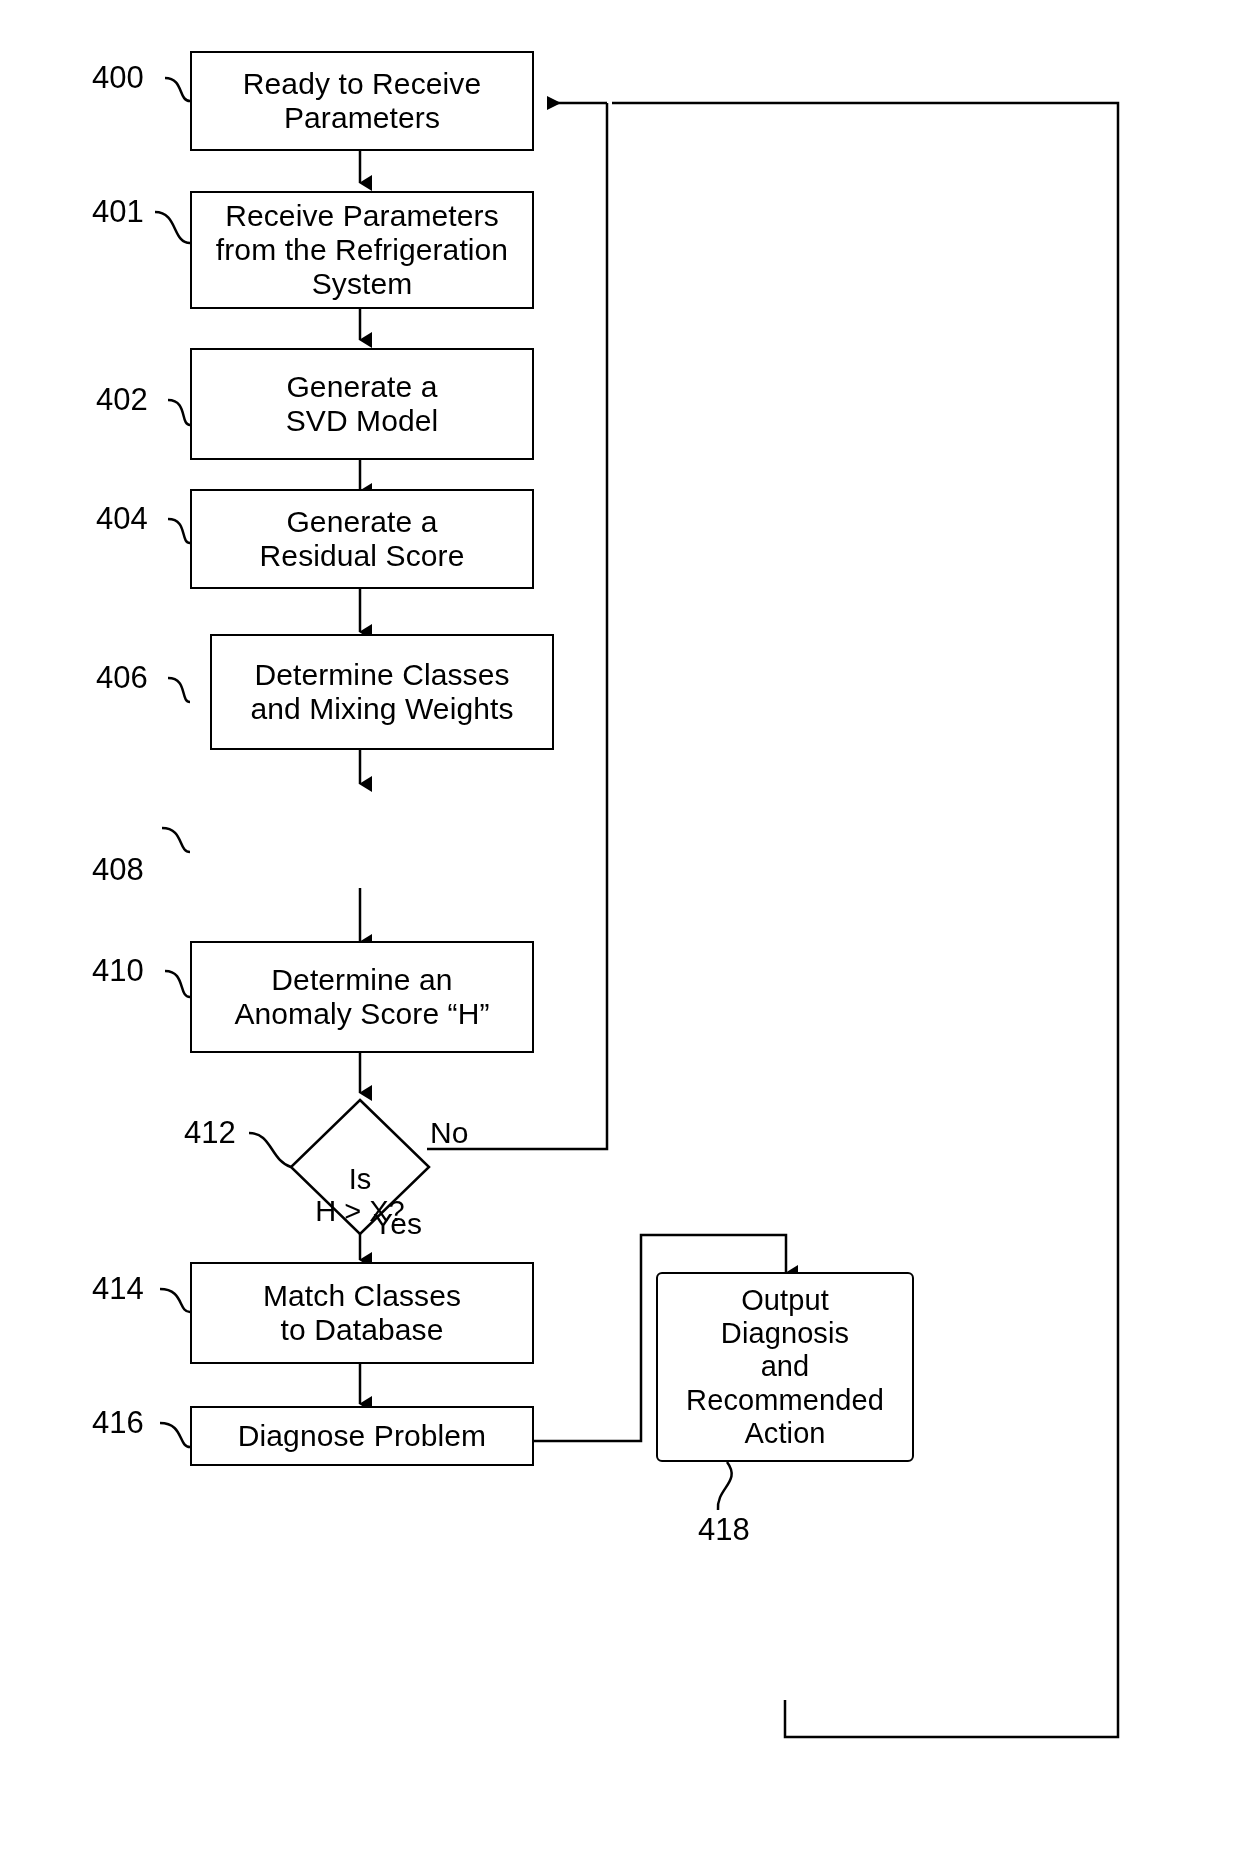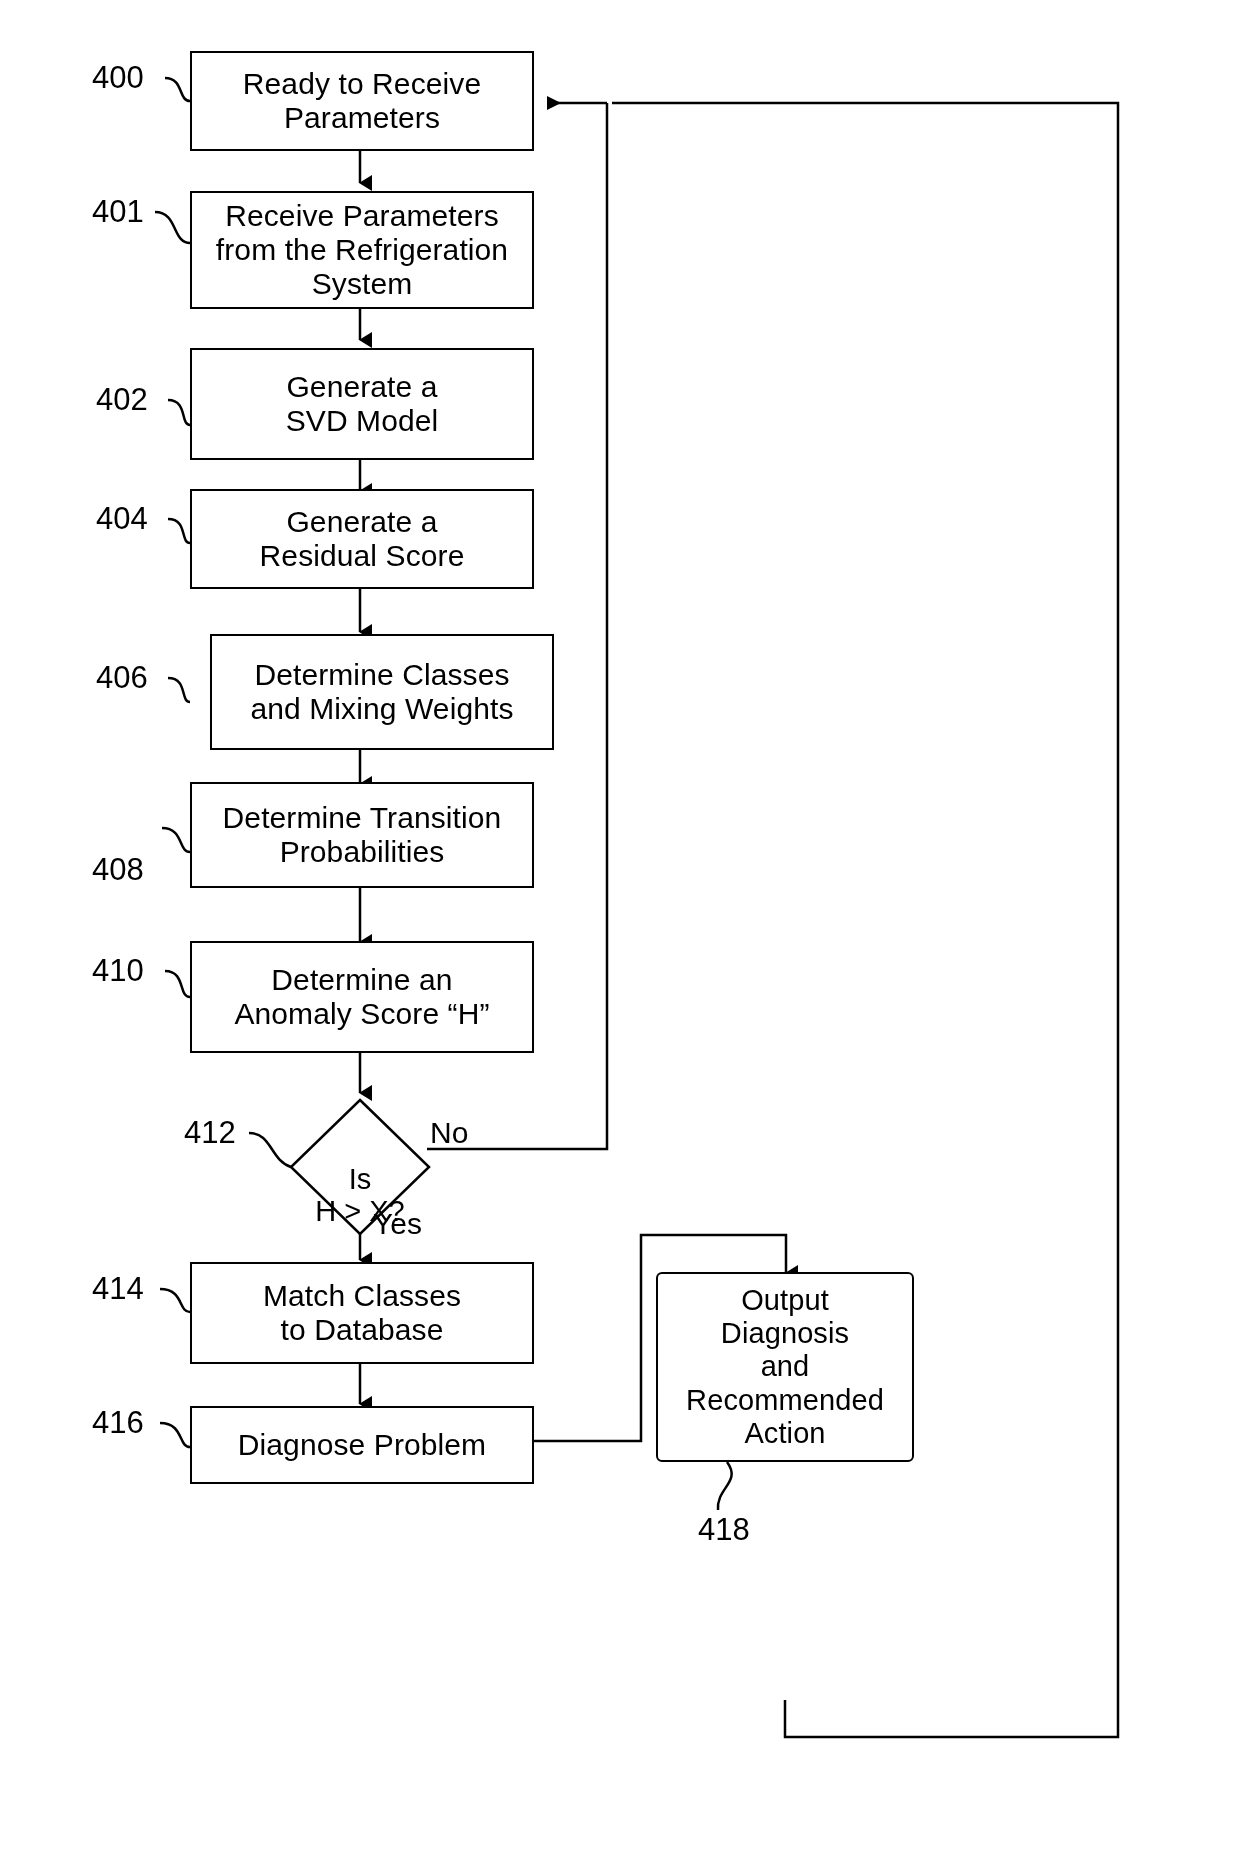--- a/index.html
+++ b/index.html
@@ -139,36 +139,32 @@
   <div class="node" style="left:190px; top:489px; width:344px; height:100px;">
     <span class="lbl">Generate a
 Residual Score</span>
   </div>
 
   <div class="node" style="left:190px; top:634px; width:344px; height:116px;margin-left:20px;">
     <span class="lbl">Determine Classes
 and Mixing Weights</span>
   </div>
 
-  <div class="node" style="left:190px; top:782px; width:344px; height:106px;">
-    <span class="lbl">Determine Transition
-Probabilities</span>
-  </div>
 
   <div class="node" style="left:190px; top:941px; width:344px; height:112px;">
     <span class="lbl">Determine an
 Anomaly Score “H”</span>
   </div>
 
   <div class="node" style="left:190px; top:1262px; width:344px; height:102px;">
     <span class="lbl">Match Classes
 to Database</span>
   </div>
 
-  <div class="node" style="left:190px; top:1406px; width:344px; height:78px;">
+  <div class="node" style="left:190px; top:1406px; width:344px; height:60px;">
     <span class="lbl">Diagnose Problem</span>
   </div>
 
   <div class="node" style="left:656px; top:1272px; width:258px; height:190px; font-size:29px;border-radius:6px;">
     <span class="lbl">Output
 Diagnosis
 and
 Recommended
 Action</span>
   </div>

